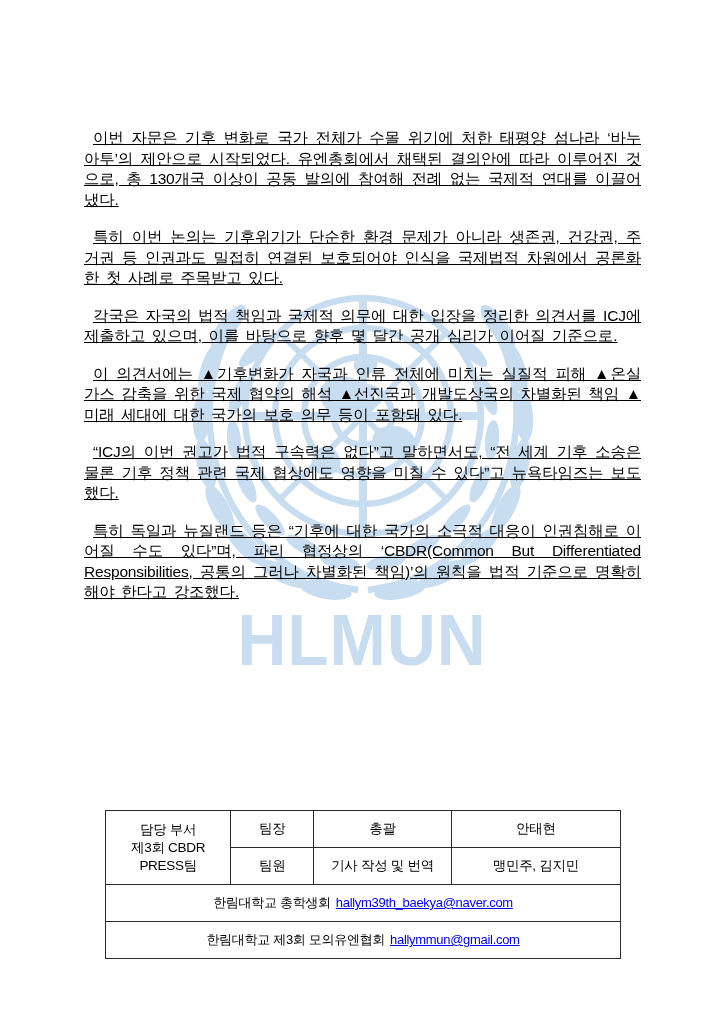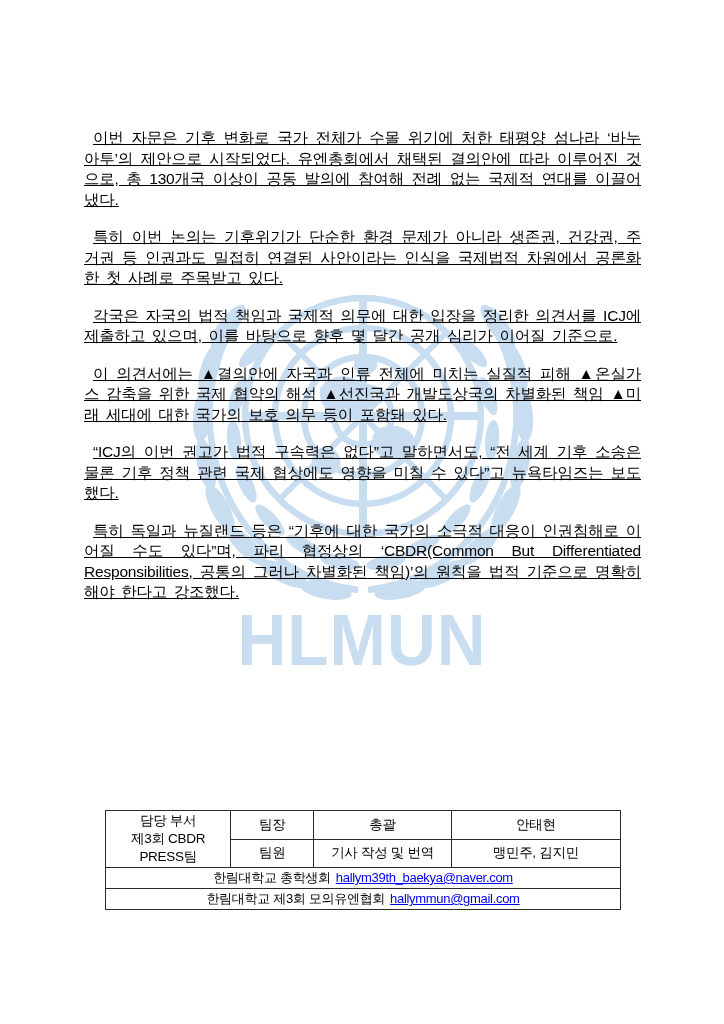--- a/index.html
+++ b/index.html
@@ -43,21 +43,21 @@
   
   .contact-table {
     position: absolute; left: 105px; top: 810px; z-index: 1;
     border-collapse: collapse; table-layout: fixed;
     width: 516px;
     font-size: 13.5px;
   }
   .contact-table td {
     border: 1px solid var(--border-color, #2b2b2b);
     text-align: center; vertical-align: middle;
-    padding: 1px 2px;
+    padding: 9px 2px;
     letter-spacing: -0.3px;
   }
   .contact-table tr.role-row td { height: 28px; }
   .contact-table tr.footer-row td { height: 18px; font-size: 13px; }
   .dept-cell div { line-height: 18px; }
   .contact-table a {
     color: var(--link-color, #0000ee);
     margin-left: 5px;
   }
 </style>
@@ -129,23 +129,23 @@
         <ellipse cx="134" cy="278" rx="20" ry="7" transform="rotate(28 134 278)"></ellipse>
         <ellipse cx="170" cy="294" rx="20" ry="7" transform="rotate(12 170 294)"></ellipse>
       </g>
     </g>
   </svg>
   <div class="wm-text">HLMUN</div>
 </div>
 
 <div class="article">
   <p>이번 자문은 기후 변화로 국가 전체가 수몰 위기에 처한 태평양 섬나라 ‘바누아투’의 제안으로 시작되었다. 유엔총회에서 채택된 결의안에 따라 이루어진 것으로, 총 130개국 이상이 공동 발의에 참여해 전례 없는 국제적 연대를 이끌어냈다.</p>
-  <p>특히 이번 논의는 기후위기가 단순한 환경 문제가 아니라 생존권, 건강권, 주거권 등 인권과도 밀접히 연결된 사안이라는 인식을 국제법적 차원에서 공론화한 첫 사례로 주목받고 있다.</p>
+  <p>특히 이번 논의는 기후위기가 단순한 환경 문제가 아니라 생존권, 건강권, 주거권 등 인권과도 밀접히 연결된 보호되어야 인식을 국제법적 차원에서 공론화한 첫 사례로 주목받고 있다.</p>
   <p>각국은 자국의 법적 책임과 국제적 의무에 대한 입장을 정리한 의견서를 ICJ에 제출하고 있으며, 이를 바탕으로 향후 몇 달간 공개 심리가 이어질 기준으로.</p>
-  <p>이 의견서에는 ▲결의안에 자국과 인류 전체에 미치는 실질적 피해 ▲온실가스 감축을 위한 국제 협약의 해석 ▲선진국과 개발도상국의 차별화된 책임 ▲미래 세대에 대한 국가의 보호 의무 등이 포함돼 있다.</p>
+  <p>이 의견서에는 ▲기후변화가 자국과 인류 전체에 미치는 실질적 피해 ▲온실가스 감축을 위한 국제 협약의 해석 ▲선진국과 개발도상국의 차별화된 책임 ▲미래 세대에 대한 국가의 보호 의무 등이 포함돼 있다.</p>
   <p>“ICJ의 이번 권고가 법적 구속력은 없다”고 말하면서도, “전 세계 기후 소송은 물론 기후 정책 관련 국제 협상에도 영향을 미칠 수 있다”고 뉴욕타임즈는 보도했다.</p>
   <p>특히 독일과 뉴질랜드 등은 “기후에 대한 국가의 소극적 대응이 인권침해로 이어질 수도 있다”며, 파리 협정상의 ‘CBDR(Common But Differentiated Responsibilities, 공통의 그러나 차별화된 책임)’의 원칙을 법적 기준으로 명확히 해야 한다고 강조했다.</p>
 </div>
 
 <table class="contact-table">
   <colgroup>
     <col style="width:125px">
       <col style="width:83px">
       <col style="width:137px">
       <col style="width:169px">

